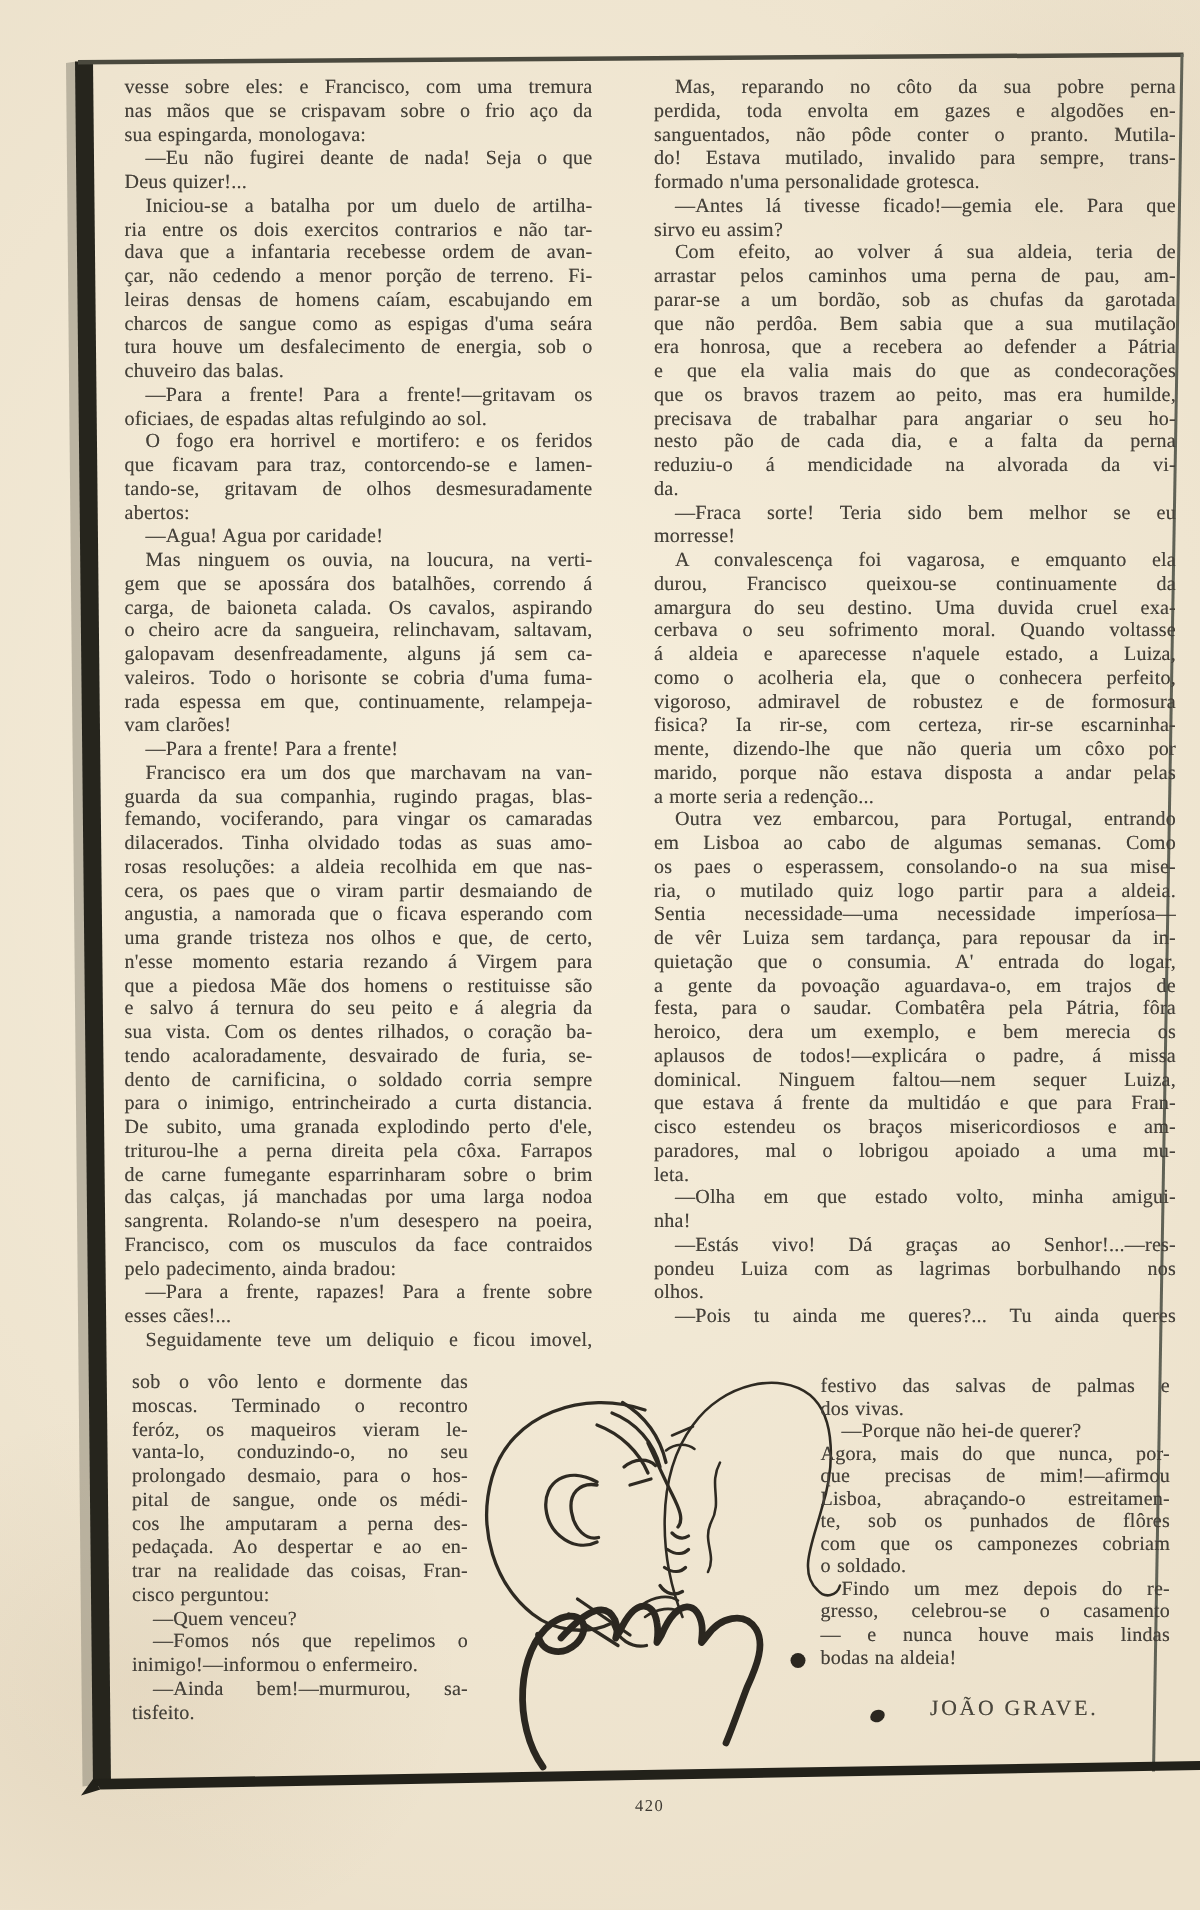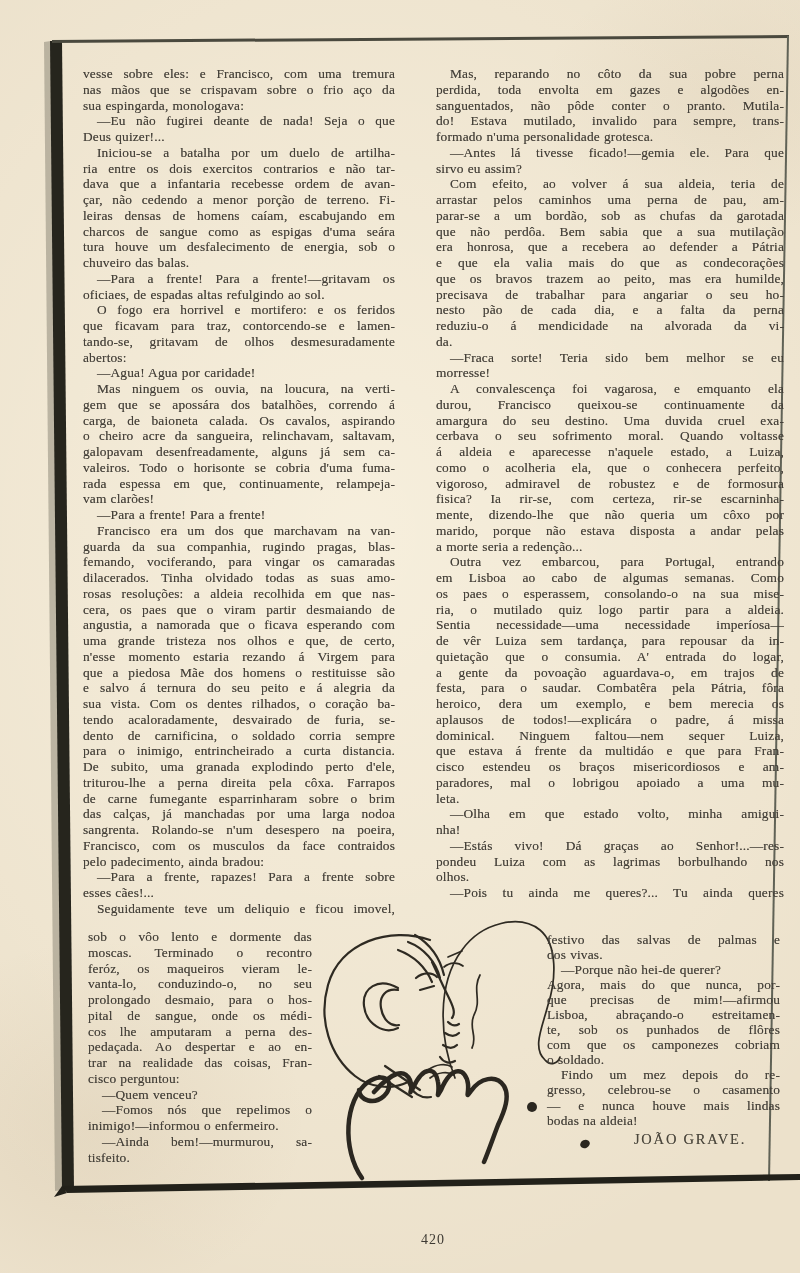--- a/index.html
+++ b/index.html
@@ -5,36 +5,36 @@
   html,body{margin:0;padding:0;}
   body{width:800px;height:1273px;overflow:hidden;background:var(--paper,#ece1cb);}
   .page{position:absolute;left:0;top:0;width:800px;height:1273px;
     background:
       radial-gradient(ellipse 900px 1100px at 45% 42%, rgba(255,250,235,.55), rgba(255,250,235,0) 70%),
       radial-gradient(ellipse 300px 260px at 12% 88%, rgba(150,120,80,.10), rgba(150,120,80,0) 70%),
       radial-gradient(ellipse 260px 200px at 90% 8%, rgba(150,120,80,.08), rgba(150,120,80,0) 70%),
       var(--paper,#ece1cb);
     font-family:"Liberation Serif","DejaVu Serif",serif;color:var(--ink,#45413a);}
   .frame-svg{position:absolute;left:0;top:0;pointer-events:none;}
-  .col{position:absolute;margin-top:16px;}
+  .col{position:absolute;}
   .ln{font-size:13.4px;line-height:15.75px;text-align:justify;text-align-last:justify;
       letter-spacing:.15px;word-spacing:.6px;white-space:normal;
       text-shadow:0 0 .4px rgba(60,55,45,.55);}
   .ln.pe{text-align-last:left;}
   .ln.ps{text-indent:14px;}
   #left-full{left:83px;top:50px;width:312px;}
   #left-narrow{left:88px;top:913px;width:224px;}
   #right-full{left:436px;top:50px;width:348px;}
   #right-indent{left:547px;top:916px;width:233px;}
   #right-indent .ln{line-height:15.05px;}
-  .author{position:absolute;left:620px;top:1131px;width:140px;text-align:center;
+  .author{position:absolute;left:620px;top:1131px;width:140px;text-align:left;
       font-size:14.5px;letter-spacing:1.8px;color:#4a463c;
       text-shadow:0 0 .4px rgba(60,55,45,.5);}
-  .pageno{position:absolute;left:403px;top:1232px;width:60px;text-align:center;
-      font-size:14px;letter-spacing:1px;color:#3e3a33;}
+  .pageno{position:absolute;left:403px;top:1198px;width:60px;text-align:center;
+      font-size:11px;letter-spacing:1px;color:#3e3a33;}
 </style>
 </head>
 <body>
 
 <div class="page">
 
   <svg class="frame-svg" width="800" height="1273" viewBox="0 0 800 1273">
 
     <polygon points="44,42 51,41 63,1190 55,1191" fill="#8f8b7a" opacity="0.55"></polygon>
 

